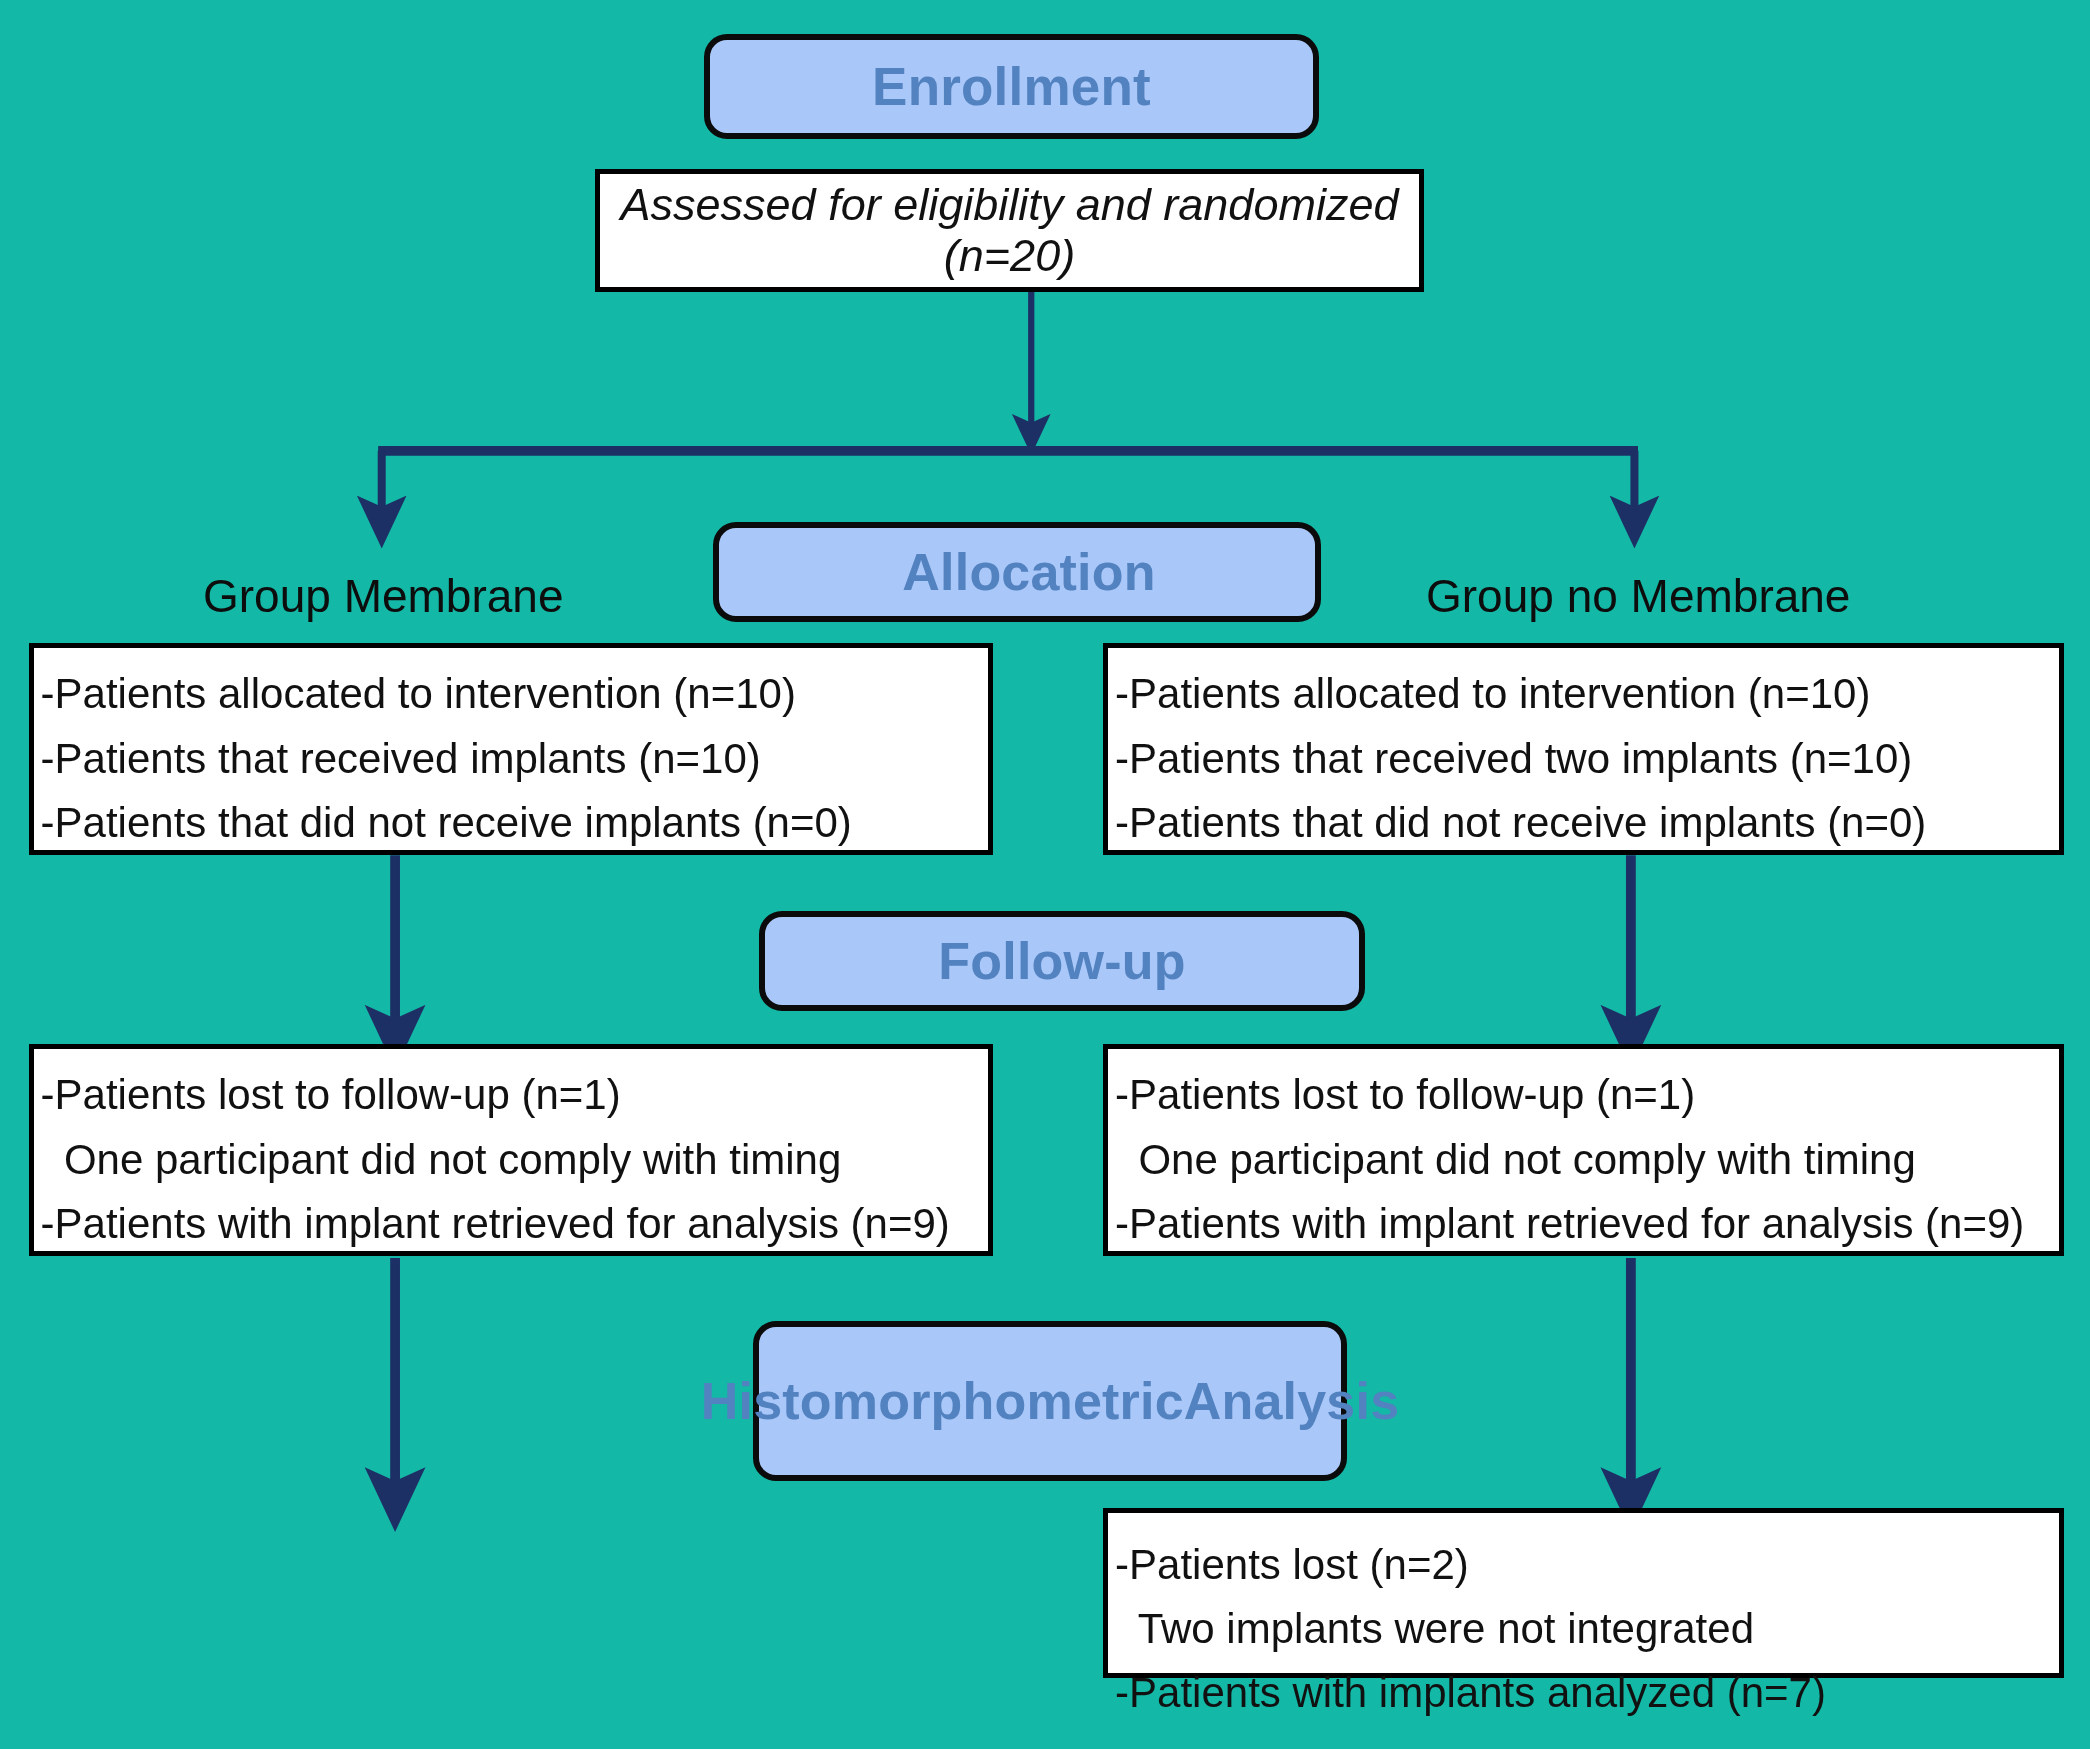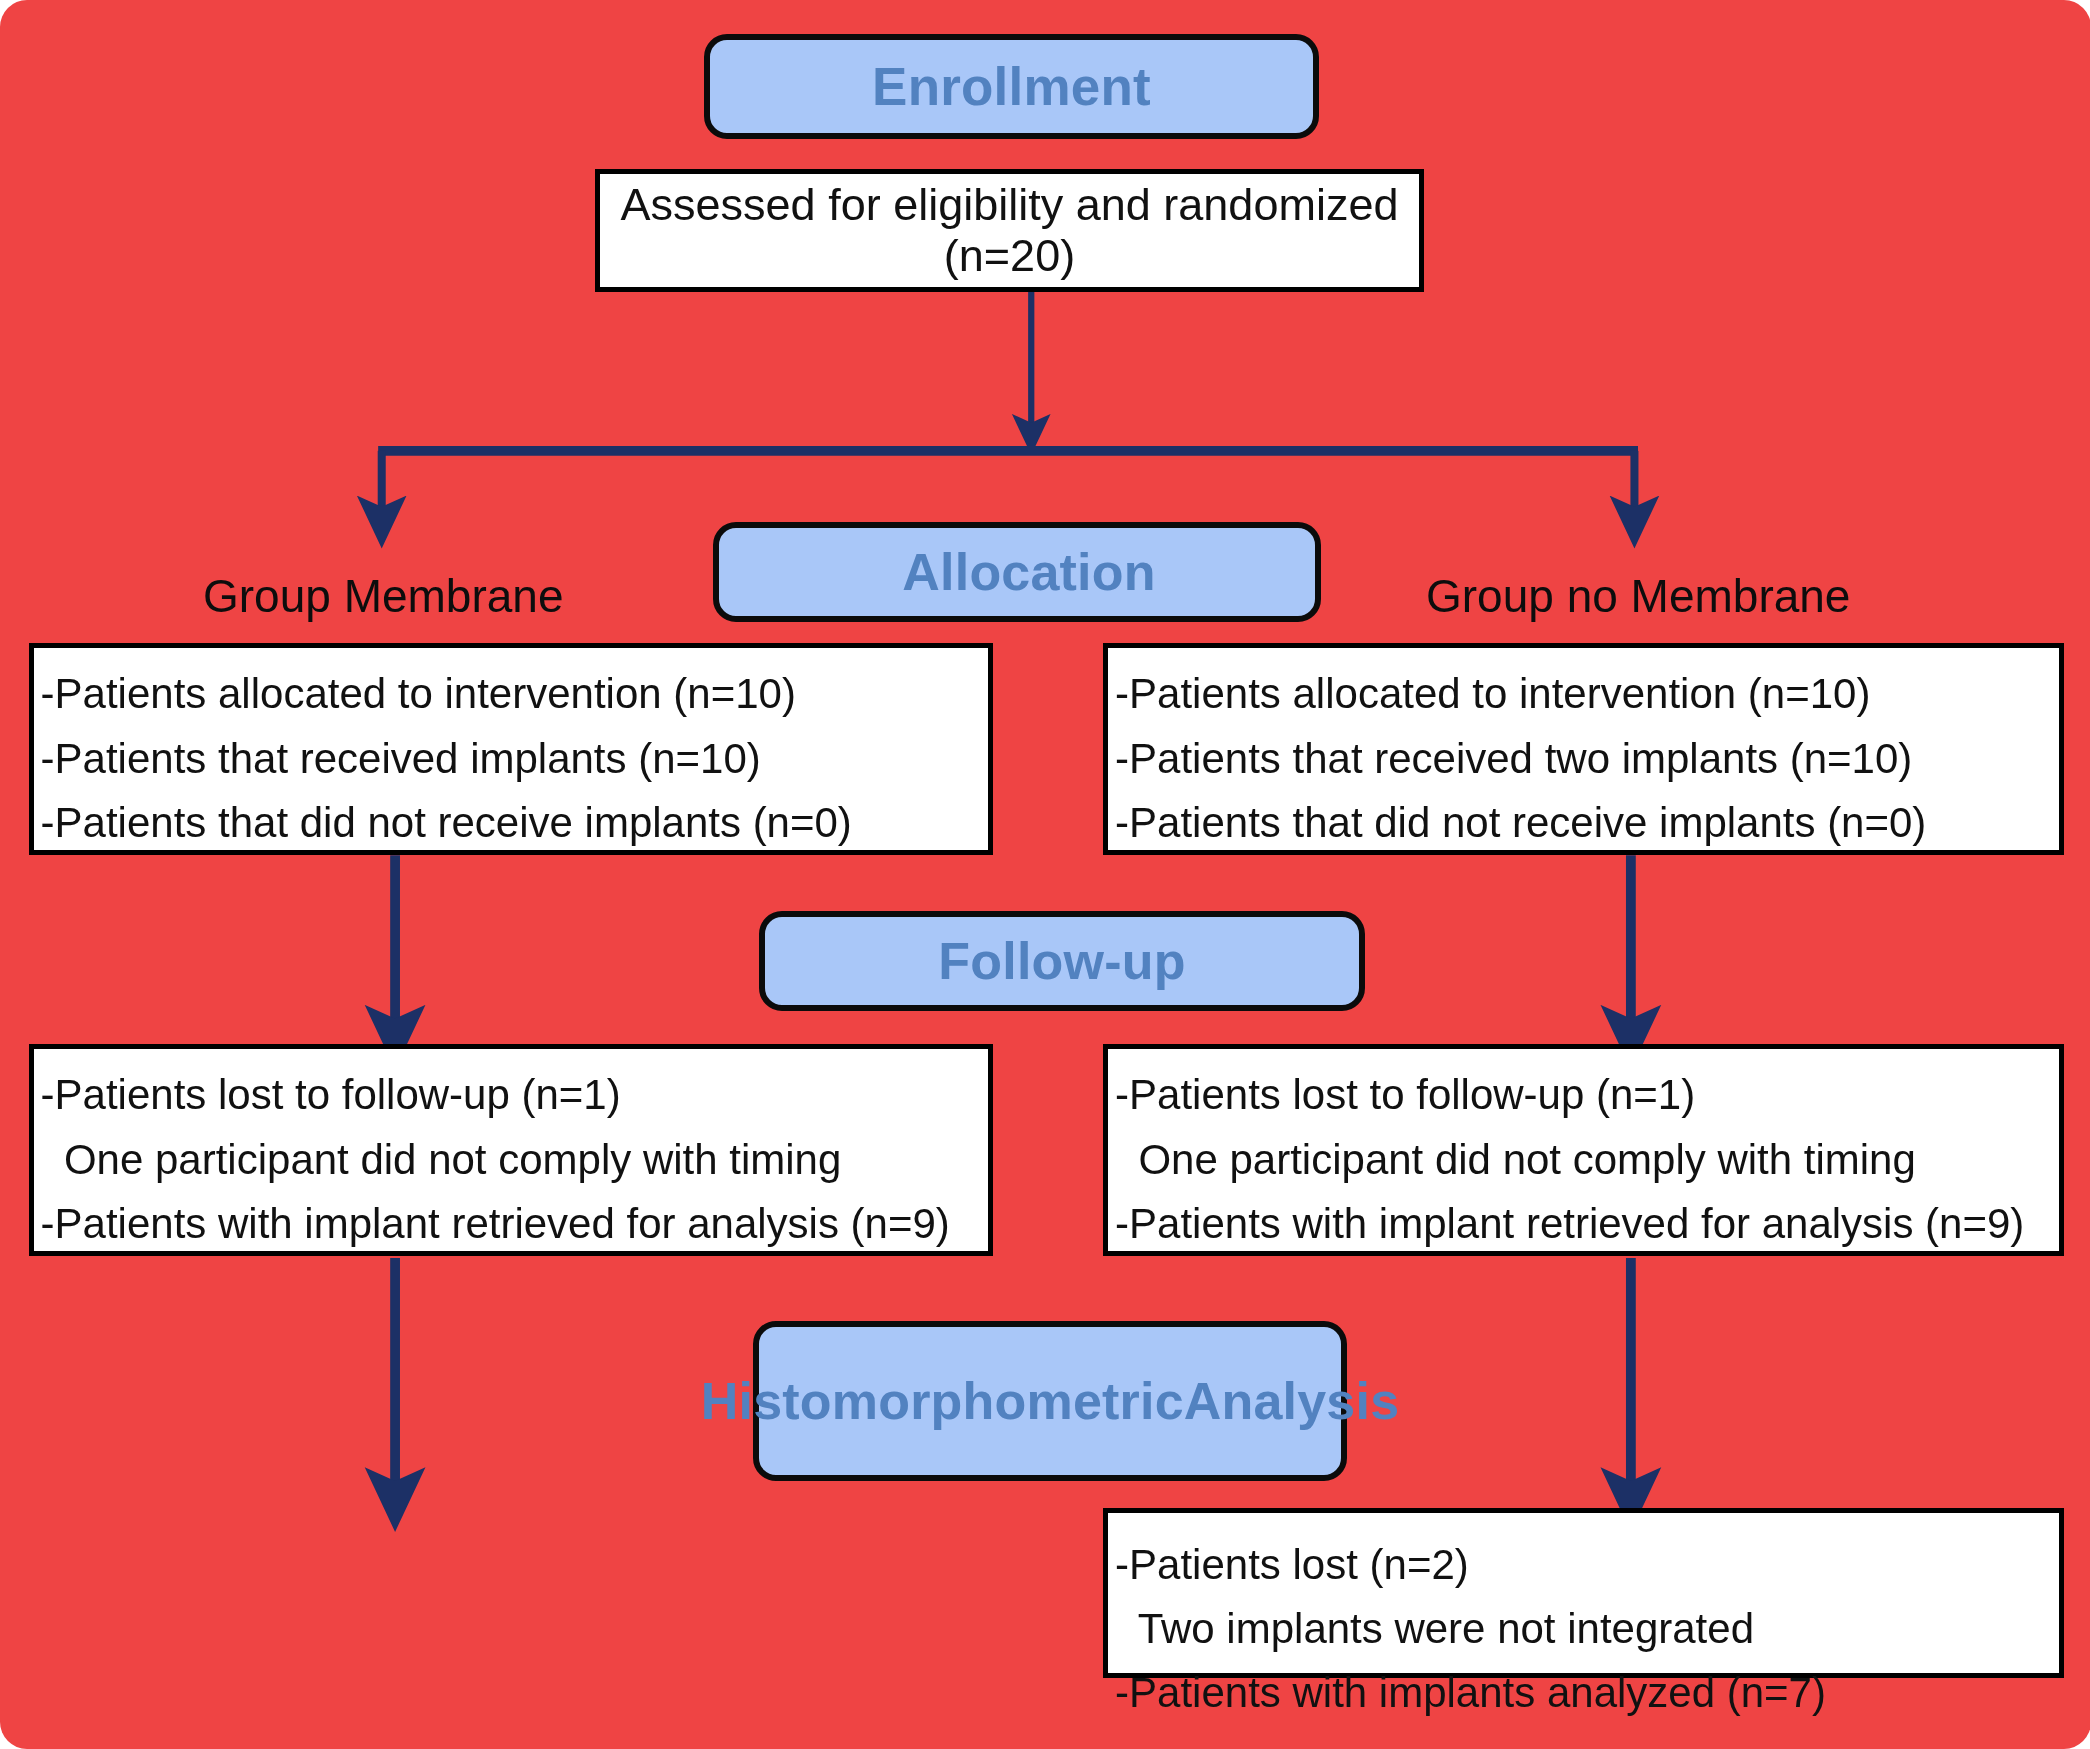--- a/index.html
+++ b/index.html
@@ -7,23 +7,22 @@
     padding: 0;
     background: #ffffff;
   }
   body {
     font-family: "Liberation Sans", sans-serif;
   }
   #canvas {
     position: relative;
     width: 2091px;
     height: 1749px;
-    background: #ef4444;
+    background: #14b8a6;
     overflow: hidden;
-    border-radius: 27px;
   }
 
   
   .stage-pill {
     position: absolute;
     background: #a9c7f8;
     border: 6.2px solid #0b0b0b;
     border-radius: 23px;
     box-sizing: border-box;
     display: flex;
@@ -99,21 +98,21 @@
 
     <line x1="443" y1="1412" x2="443" y2="1682" stroke="#1c3066" stroke-width="11" marker-end="url(#arrowhead)"></line>
 
     <line x1="1830" y1="1412" x2="1830" y2="1682" stroke="#1c3066" stroke-width="11" marker-end="url(#arrowhead)"></line>
   </svg>
 
   <div class="stage-pill" style="left:704px; top:34px; width:615px; height:105px; font-size:53px;">
     <span>Enrollment</span>
   </div>
 
-  <div class="content-box" style="left:595px; top:169px; width:829px; height:123px; display:flex; align-items:center; justify-content:center;">
+  <div class="content-box" style="left:595px; top:169px; width:829px; height:123px; display:flex; align-items:center; justify-content:center;font-style:italic;">
     <div class="lines" style="text-align:center; font-size:45px; line-height:1.12;">
       <span class="box-line">Assessed for eligibility and randomized</span>
       <span class="box-line">(n=20)</span>
     </div>
   </div>
 
   <div class="group-label" style="left:203px; top:573px;">Group Membrane</div>
 
   <div class="stage-pill" style="left:713px; top:522px; width:608px; height:100px; font-size:52px;padding-left:24px;">
     <span>Allocation</span>

